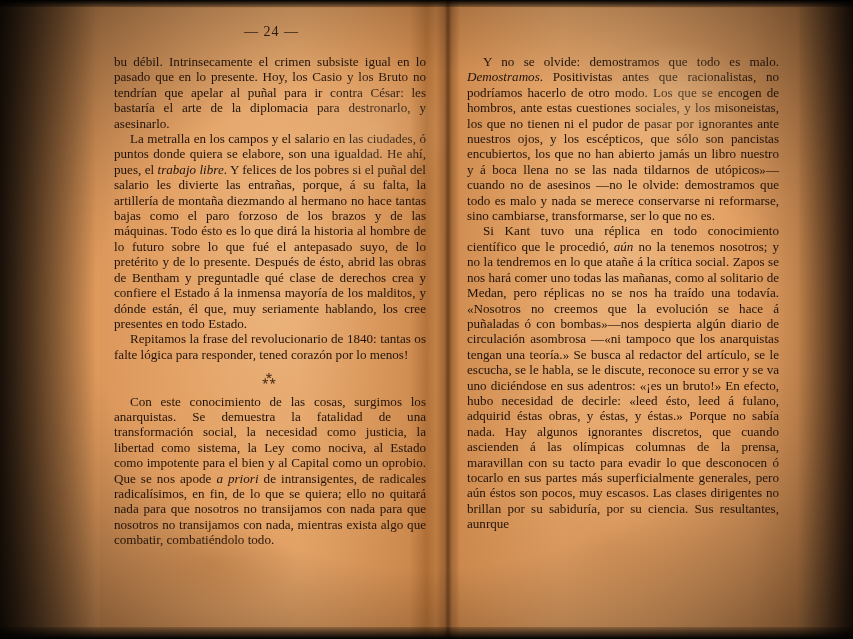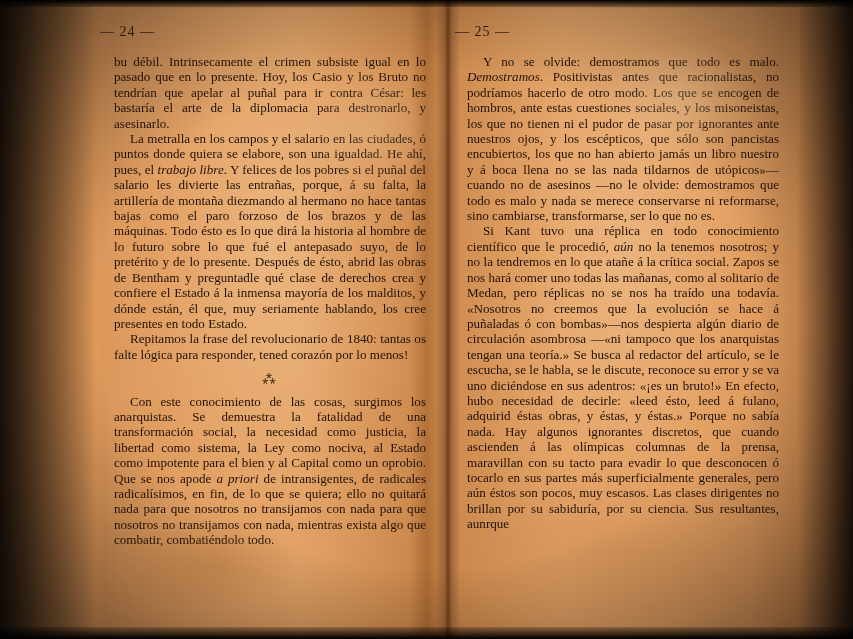--- a/index.html
+++ b/index.html
@@ -54,21 +54,21 @@
   }
   .edge-top    { left:0; top:0; width:853px; height:7px;  background: linear-gradient(180deg,#000 0%, rgba(0,0,0,0.25) 100%); }
   .edge-bottom { left:0; bottom:0; width:853px; height:12px; background: linear-gradient(0deg,#000 0%, rgba(0,0,0,0.2) 100%); }
   .edge-left   { left:0; top:0; width:96px; height:639px; background: linear-gradient(90deg, rgba(0,0,0,0.85) 0%, rgba(0,0,0,0.45) 45%, rgba(0,0,0,0.0) 100%); }
   .edge-right  { right:0; top:0; width:56px; height:639px; background: linear-gradient(270deg, rgba(0,0,0,0.8) 0%, rgba(0,0,0,0.35) 50%, rgba(0,0,0,0.0) 100%); }
 
   .folio {
     position: absolute;
     top: 16px;
     width: 100%;
-    text-align: left;
+    text-align: center;
     font-size: 14px;
     letter-spacing: 1px;
     color: #2a1a0e;
   }
   .col {
     position: absolute;
     top: 46px;
     color: #221309;
     font-size: 13.1px;
     line-height: 15.4px;
@@ -120,21 +120,20 @@
         <p class="para"><span>Repitamos la frase del revolucionario de 1840: tantas os falte lógica para responder, tened corazón por lo menos!</span></p>
 
         <div class="sep">⁂</div>
 
         <p class="para"><span>Con este conocimiento de las cosas, surgimos los anarquistas. Se demuestra la fatalidad de una transformación social, la necesidad como justicia, la libertad como sistema, la Ley como nociva, al Estado como impotente para el bien y al Capital como un oprobio. Que se nos apode </span><em>a priori</em><span> de intransigentes, de radicales radicalísimos, en fin, de lo que se quiera; ello no quitará nada para que nosotros no transijamos con nada para que nosotros no transijamos con nada, mientras exista algo que combatir, combatiéndolo todo.</span></p>
 
       </div>
     </div>
 
     <div class="page page-right">
-      <div class="folio">— 25 —</div>
       <div class="col">
 
         <p class="para"><span>Y no se olvide: demostramos que todo es malo. </span><em>Demostramos</em><span>. Positivistas antes que racionalistas, no podríamos hacerlo de otro modo. Los que se encogen de hombros, ante estas cuestiones sociales, y los misoneistas, los que no tienen ni el pudor de pasar por ignorantes ante nuestros ojos, y los escépticos, que sólo son pancistas encubiertos, los que no han abierto jamás un libro nuestro y á boca llena no se las nada tildarnos de utópicos»—cuando no de asesinos —no le olvide: demostramos que todo es malo y nada se merece conservarse ni reformarse, sino cambiarse, transformarse, ser lo que no es.</span></p>
 
         <p class="para"><span>Si Kant tuvo una réplica en todo conocimiento científico que le procedió, </span><em>aún</em><span> no la tenemos nosotros; y no la tendremos en lo que atañe á la crítica social. Zapos se nos hará comer uno todas las mañanas, como al solitario de Medan, pero réplicas no se nos ha traído una todavía. «Nosotros no creemos que la evolución se hace á puñaladas ó con bombas»—nos despierta algún diario de circulación asombrosa —«ni tampoco que los anarquistas tengan una teoría.» Se busca al redactor del artículo, se le escucha, se le habla, se le discute, reconoce su error y se va uno diciéndose en sus adentros: «¡es un bruto!» En efecto, hubo necesidad de decirle: «leed ésto, leed á fulano, adquirid éstas obras, y éstas, y éstas.» Porque no sabía nada. Hay algunos ignorantes discretos, que cuando ascienden á las olímpicas columnas de la prensa, maravillan con su tacto para evadir lo que desconocen ó tocarlo en sus partes más superficialmente generales, pero aún éstos son pocos, muy escasos. Las clases dirigentes no brillan por su sabiduría, por su ciencia. Sus resultantes, aunrque</span></p>
 
       </div>
     </div>
 
     <div class="gutter"></div>

